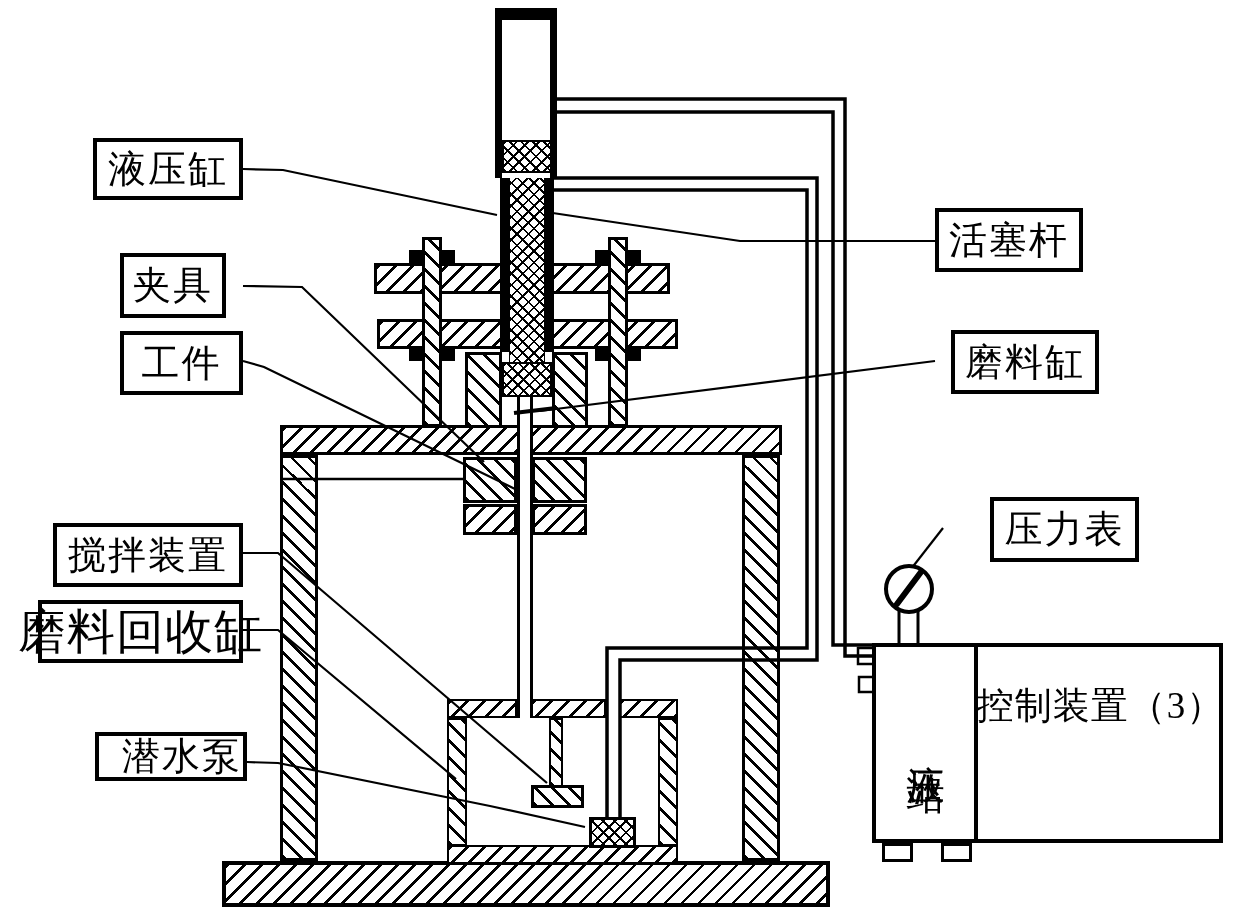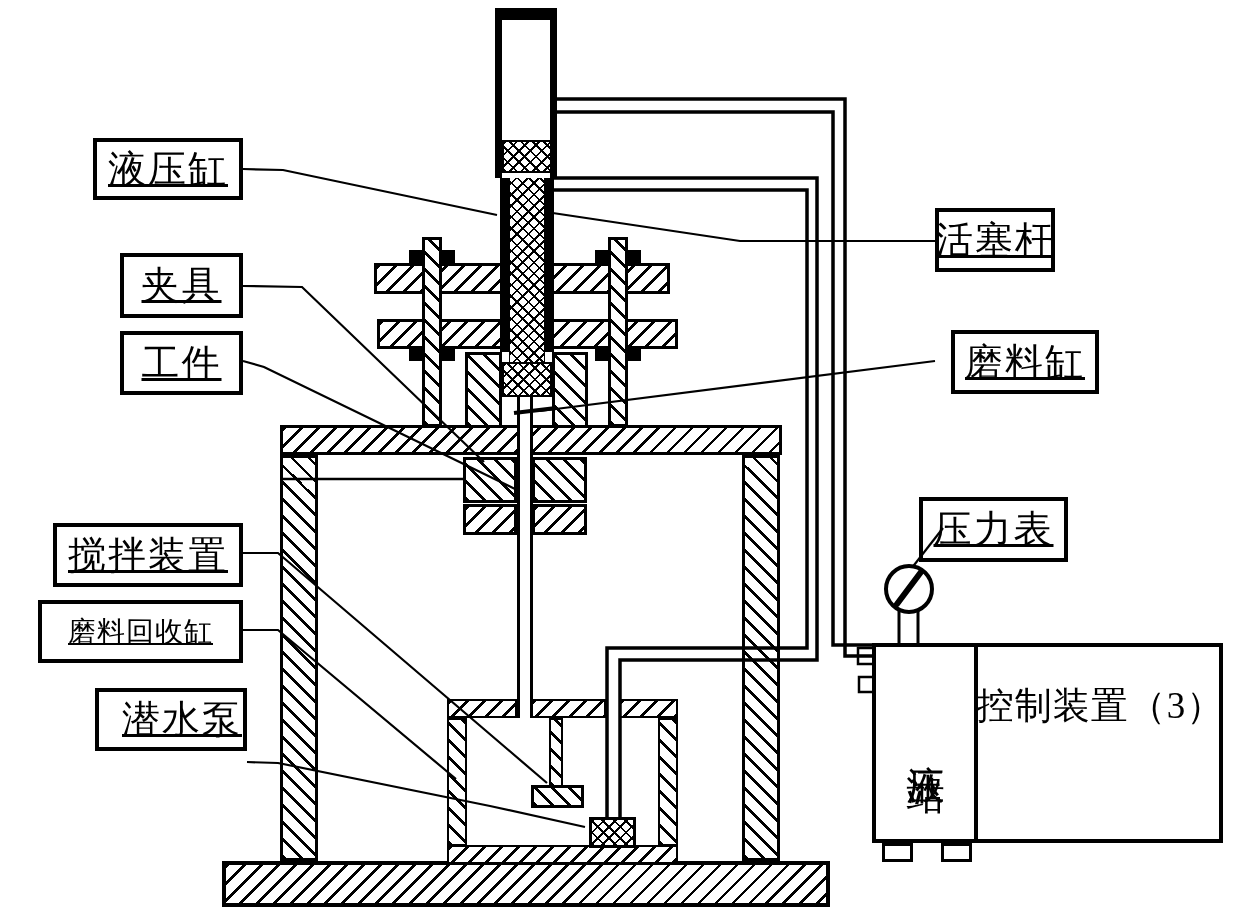--- a/index.html
+++ b/index.html
@@ -11,21 +11,21 @@
   
   .hb{background-color:#fff;background-image:repeating-linear-gradient(45deg,#000 0 2.6px,transparent 2.6px 12px);}
   
   .hx{background-color:#fff;background-image:
       repeating-linear-gradient(45deg,#000 0 1.8px,transparent 1.8px 8px),
       repeating-linear-gradient(135deg,#000 0 1.8px,transparent 1.8px 8px);}
   .b2{border:2px solid #000}.b3{border:3px solid #000}.b4{border:4px solid #000}
   .solid{background:#000;}
   .white{background:#fff;}
   .callout{display:flex;align-items:center;justify-content:center;
-           background:#fff;border:4px solid #000;font-size:38px;letter-spacing:2px;white-space:nowrap;text-decoration:underline;}
+           background:#fff;border:4px solid #000;font-size:38px;letter-spacing:2px;white-space:nowrap;}
   .station-text{display:flex;align-items:center;justify-content:center;font-size:37px;letter-spacing:1px;white-space:nowrap;}
   #svg-overlay{position:absolute;left:0;top:0;pointer-events:none;}
 </style>
 </head>
 <body>
 
 <div id="stage">
 
   <div class="abs hf b4" style="left:222px;top:861px;width:608px;height:46px;"></div>
 
@@ -78,28 +78,28 @@
   <div class="abs b4 white" style="left:872px;top:643px;width:351px;height:200px;display:flex;">
     <div class="abs station-text" style="left:0;top:0;width:102px;height:192px;border-right:4px solid #000;writing-mode:vertical-rl;text-orientation:upright;font-size:38px;letter-spacing:6px;">液压站</div>
     <div class="abs" style="left:106px;top:0;width:237px;height:160px;">
       <div class="abs station-text" style="left:0;top:0;width:237px;height:118px;">控制装置（3）</div>
     </div>
   </div>
   <div class="abs b3 white" style="left:882px;top:843px;width:31px;height:19px;"></div>
   <div class="abs b3 white" style="left:941px;top:843px;width:31px;height:19px;"></div>
 
   <div class="abs callout" style="left:93px;top:138px;width:150px;height:62px;">液压缸</div>
-  <div class="abs callout" style="left:120px;top:253px;width:123px;height:65px;">夹具</div>
+  <div class="abs callout" style="left:120px;top:253px;width:106px;height:65px;">夹具</div>
   <div class="abs callout" style="left:120px;top:331px;width:123px;height:64px;">工件</div>
   <div class="abs callout" style="left:53px;top:523px;width:190px;height:64px;">搅拌装置</div>
-  <div class="abs callout" style="left:38px;top:600px;width:205px;height:63px;font-size:28px;letter-spacing:1px;">磨料回收缸</div>
-  <div class="abs callout" style="left:95px;top:688px;width:152px;height:63px;padding-left:22px;">潜水泵</div>
-  <div class="abs callout" style="left:935px;top:208px;width:120px;height:64px;">活塞杆</div>
+  <div class="abs callout" style="left:38px;top:600px;width:205px;height:63px;font-size:48px;letter-spacing:1px;">磨料回收缸</div>
+  <div class="abs callout" style="left:95px;top:732px;width:152px;height:49px;padding-left:22px;">潜水泵</div>
+  <div class="abs callout" style="left:935px;top:208px;width:148px;height:64px;">活塞杆</div>
   <div class="abs callout" style="left:935px;top:330px;width:148px;height:64px;margin-left:16px;">磨料缸</div>
-  <div class="abs callout" style="left:919px;top:497px;width:149px;height:65px;text-align:center;">压力表</div>
+  <div class="abs callout" style="left:990px;top:497px;width:149px;height:65px;text-align:center;">压力表</div>
 
   <svg id="svg-overlay" width="1239" height="919" viewBox="0 0 1239 919">
     <g fill="none" stroke="#000">
 
       <polyline points="553,99 845,99 845,656 872,656" stroke-width="3.5"></polyline>
       <polyline points="555,112 833,112 833,645 872,645" stroke-width="3.5"></polyline>
 
       <polyline points="553,178 817,178 817,660 620,660 620,818" stroke-width="3.5"></polyline>
       <polyline points="553,190 807,190 807,648 607,648 607,818" stroke-width="3.5"></polyline>
 

